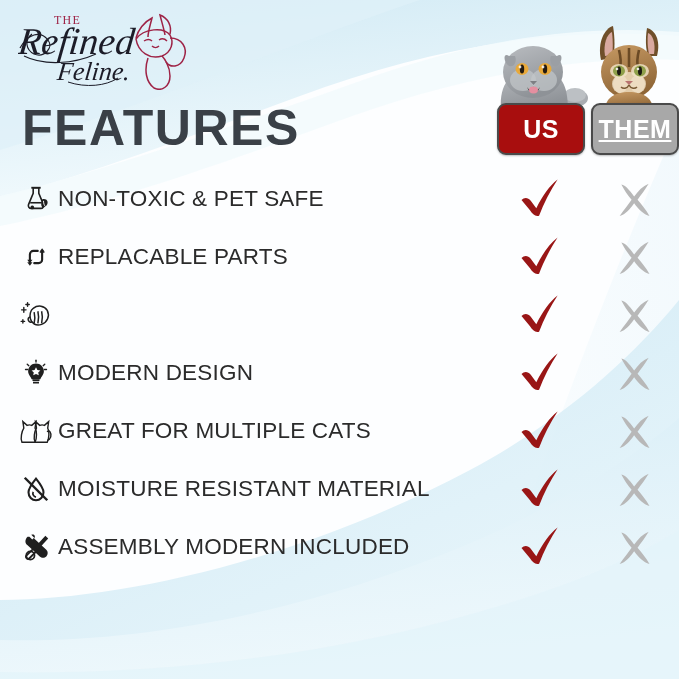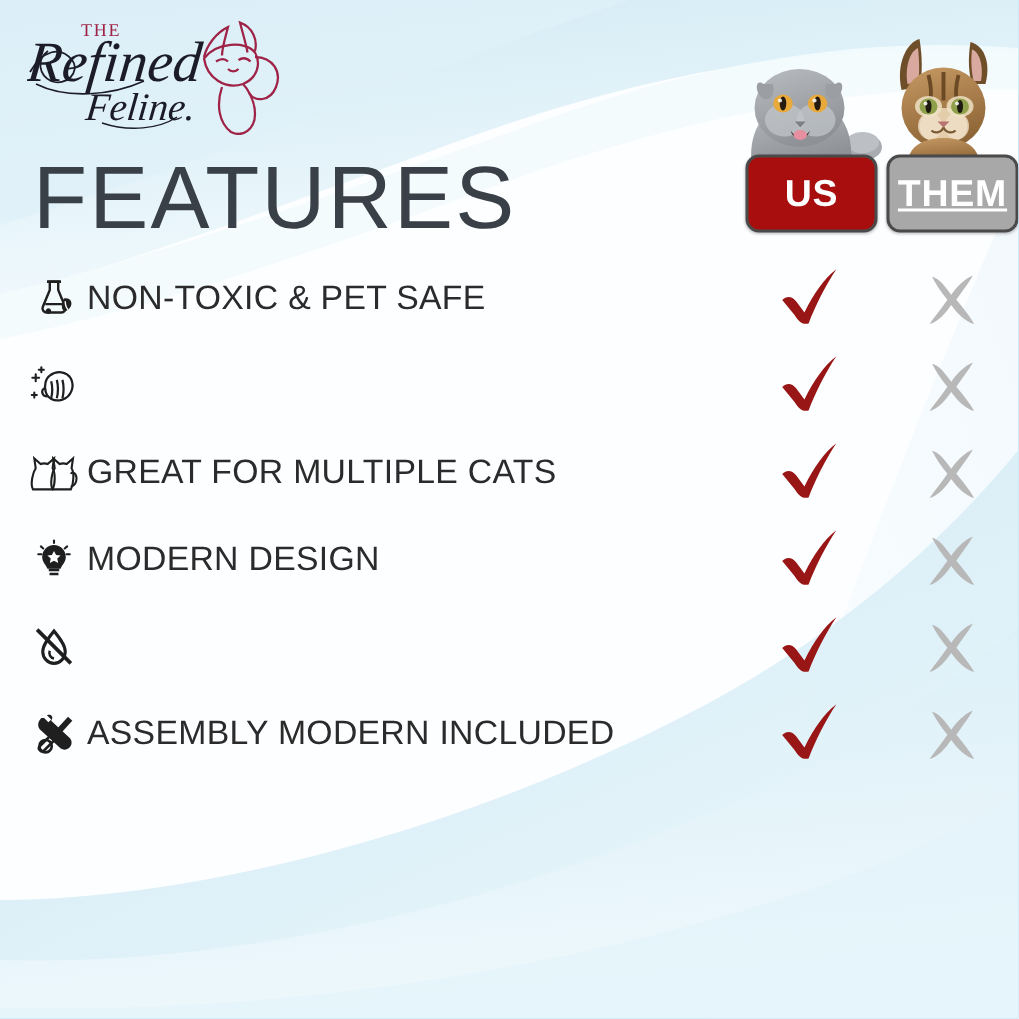--- a/index.html
+++ b/index.html
@@ -21,21 +21,21 @@
   .bg-layer { position:absolute; inset:0; z-index:0; pointer-events:none; }
 
   
   .logo-wrap {
     position:absolute; left:18px; top:8px;
     width:172px; height:82px; z-index:5;
   }
   
   .features-title {
     position:absolute; left:22px; top:103px;
-    font-size:59px; font-weight:normal;
+    font-size:50px; font-weight:bold;
     letter-spacing:1.5px;
     color:#3a4047;
     z-index:5;
     line-height:1;
     text-align:center;
   }
   
   .cats-wrap { position:absolute; left:489px; top:24px; width:190px; height:86px; z-index:4; }
   .label-row { position:absolute; left:497px; top:103px; width:182px; height:52px; z-index:6;
                display:flex; gap:6px; }
@@ -256,20 +256,43 @@
           <path d="M7,28 C10,25 14,25 17,29 L23,37 C30,23 37,13 46,6 C38,18 31,32 26,45 C22,46 19,44 16,39 Z" fill="#991616"></path>
         </svg>
       </span>
       <span class="mark cross">
         <svg viewBox="0 0 54 54" width="46" height="46">
           <path d="M11,10 C16,11 20,16 26,24 C31,17 36,12 43,9 C39,16 34,22 30,28 C35,34 40,40 44,47 C37,45 31,39 26,32 C21,39 16,45 9,47 C14,40 19,34 23,28 C18,22 14,16 11,10 Z" fill="#b8b8b8"></path>
         </svg>
       </span>
     </div>
 
+    <div class="frow">
+      <span class="f-icon">
+        <svg viewBox="0 0 32 32" width="28" height="28" fill="none" stroke="#1f1f1f" stroke-width="2.4" stroke-linecap="round">
+          <path d="M9,22 V13 a4,4 0 0 1 4,-4 h5"></path>
+          <path d="M6,19 L9,23 L12,19" fill="#1f1f1f" stroke="none"></path>
+          <path d="M9,26 L6,22 L12,22 Z" fill="#1f1f1f" stroke="none"></path>
+          <path d="M23,10 V19 a4,4 0 0 1 -4,4 h-5"></path>
+          <path d="M20,13 L23,9 L26,13 Z" fill="#1f1f1f" stroke="none" transform="translate(0,-2)"></path>
+          <path d="M23,6 L26,10 L20,10 Z" fill="#1f1f1f" stroke="none"></path>
+        </svg>
+      </span>
+      <span class="f-label">REPLACABLE PARTS</span>
+      <span class="mark check">
+        <svg viewBox="0 0 54 54" width="50" height="50">
+          <path d="M7,28 C10,25 14,25 17,29 L23,37 C30,23 37,13 46,6 C38,18 31,32 26,45 C22,46 19,44 16,39 Z" fill="#991616"></path>
+        </svg>
+      </span>
+      <span class="mark cross">
+        <svg viewBox="0 0 54 54" width="46" height="46">
+          <path d="M11,10 C16,11 20,16 26,24 C31,17 36,12 43,9 C39,16 34,22 30,28 C35,34 40,40 44,47 C37,45 31,39 26,32 C21,39 16,45 9,47 C14,40 19,34 23,28 C18,22 14,16 11,10 Z" fill="#b8b8b8"></path>
+        </svg>
+      </span>
+    </div>
 
     <div class="frow">
       <span class="f-icon">
         <svg viewBox="0 0 34 32" width="32" height="30" fill="none" stroke="#1f1f1f" stroke-width="1.6">
           <path d="M14,9 C19,5 26,6 29,11 C32,17 29,24 23,26 C17,28 12,25 11,20 C10,16 11,11 14,9 Z"></path>
           <path d="M15,13 C16,17 16,21 15,25"></path>
           <path d="M19,12 C20,16 20,21 19,25"></path>
           <path d="M23,12 C24,16 24,21 23,25"></path>
           <path d="M11,18 C9,18 8,20 9,22 C10,24 12,24 13,23"></path>
           <g stroke-width="1.5" stroke-linecap="round">
@@ -286,44 +309,20 @@
       </span>
       <span class="mark cross">
         <svg viewBox="0 0 54 54" width="46" height="46">
           <path d="M11,10 C16,11 20,16 26,24 C31,17 36,12 43,9 C39,16 34,22 30,28 C35,34 40,40 44,47 C37,45 31,39 26,32 C21,39 16,45 9,47 C14,40 19,34 23,28 C18,22 14,16 11,10 Z" fill="#b8b8b8"></path>
         </svg>
       </span>
     </div>
 
     <div class="frow">
       <span class="f-icon">
-        <svg viewBox="0 0 36 32" width="34" height="30" fill="none" stroke="#1f1f1f" stroke-width="1.5">
-
-          <path d="M5,13 L4,6 L8.5,10 C10,9.4 12,9.4 13.5,10 L18,6 L17,13 C19,16 19,24 17,28 h-14 C1,24 3,16 5,13 Z"></path>
-
-          <path d="M18.5,13 L17.5,6 L22,10 C23.5,9.4 25.5,9.4 27,10 L31.5,6 L30.5,13 C32.5,16 32,24 30,28 h-13 C15,24 16.5,16 18.5,13 Z"></path>
-
-          <path d="M30,26 C34,25 35,20 33,17 C32,15.6 30.6,15.6 30,17"></path>
-        </svg>
-      </span>
-      <span class="f-label">GREAT FOR MULTIPLE CATS</span>
-      <span class="mark check">
-        <svg viewBox="0 0 54 54" width="50" height="50">
-          <path d="M7,28 C10,25 14,25 17,29 L23,37 C30,23 37,13 46,6 C38,18 31,32 26,45 C22,46 19,44 16,39 Z" fill="#991616"></path>
-        </svg>
-      </span>
-      <span class="mark cross">
-        <svg viewBox="0 0 54 54" width="46" height="46">
-          <path d="M11,10 C16,11 20,16 26,24 C31,17 36,12 43,9 C39,16 34,22 30,28 C35,34 40,40 44,47 C37,45 31,39 26,32 C21,39 16,45 9,47 C14,40 19,34 23,28 C18,22 14,16 11,10 Z" fill="#b8b8b8"></path>
-        </svg>
-      </span>
-    </div>
-
-    <div class="frow">
-      <span class="f-icon">
         <svg viewBox="0 0 32 32" width="28" height="30" fill="none" stroke="#1f1f1f" stroke-width="1.8">
           <path d="M16,5 C21,5 25,9 25,14 C25,18 22,20 21,23 h-10 C10,20 7,18 7,14 C7,9 11,5 16,5 Z" fill="#1f1f1f" stroke="none"></path>
           <path d="M12,24 h8 M12.6,27 h6.8" stroke-width="2"></path>
           <path d="M16,9.5 L17.6,12.6 L21,13 L18.5,15.3 L19.2,18.6 L16,17 L12.8,18.6 L13.5,15.3 L11,13 L14.4,12.6 Z" fill="#ffffff" stroke="none"></path>
           <g stroke-width="1.6" stroke-linecap="round">
             <path d="M4,12 L6.4,12"></path>
               <path d="M25.6,12 L28,12"></path>
             <path d="M6,6 L7.8,7.6"></path>
               <path d="M26,6 L24.2,7.6"></path>
             <path d="M16,1.5 L16,3.4"></path>
@@ -338,26 +337,51 @@
       </span>
       <span class="mark cross">
         <svg viewBox="0 0 54 54" width="46" height="46">
           <path d="M11,10 C16,11 20,16 26,24 C31,17 36,12 43,9 C39,16 34,22 30,28 C35,34 40,40 44,47 C37,45 31,39 26,32 C21,39 16,45 9,47 C14,40 19,34 23,28 C18,22 14,16 11,10 Z" fill="#b8b8b8"></path>
         </svg>
       </span>
     </div>
 
     <div class="frow">
       <span class="f-icon">
+        <svg viewBox="0 0 36 32" width="34" height="30" fill="none" stroke="#1f1f1f" stroke-width="1.5">
+
+          <path d="M5,13 L4,6 L8.5,10 C10,9.4 12,9.4 13.5,10 L18,6 L17,13 C19,16 19,24 17,28 h-14 C1,24 3,16 5,13 Z"></path>
+
+          <path d="M18.5,13 L17.5,6 L22,10 C23.5,9.4 25.5,9.4 27,10 L31.5,6 L30.5,13 C32.5,16 32,24 30,28 h-13 C15,24 16.5,16 18.5,13 Z"></path>
+
+          <path d="M30,26 C34,25 35,20 33,17 C32,15.6 30.6,15.6 30,17"></path>
+        </svg>
+      </span>
+      <span class="f-label">GREAT FOR MULTIPLE CATS</span>
+      <span class="mark check">
+        <svg viewBox="0 0 54 54" width="50" height="50">
+          <path d="M7,28 C10,25 14,25 17,29 L23,37 C30,23 37,13 46,6 C38,18 31,32 26,45 C22,46 19,44 16,39 Z" fill="#991616"></path>
+        </svg>
+      </span>
+      <span class="mark cross">
+        <svg viewBox="0 0 54 54" width="46" height="46">
+          <path d="M11,10 C16,11 20,16 26,24 C31,17 36,12 43,9 C39,16 34,22 30,28 C35,34 40,40 44,47 C37,45 31,39 26,32 C21,39 16,45 9,47 C14,40 19,34 23,28 C18,22 14,16 11,10 Z" fill="#b8b8b8"></path>
+        </svg>
+      </span>
+    </div>
+
+    <div class="frow">
+      <span class="f-icon">
         <svg viewBox="0 0 32 32" width="30" height="30" fill="none" stroke="#1f1f1f" stroke-width="2.2">
           <path d="M16,5 C20,10 24,15 24,19.5 C24,24.2 20.4,28 16,28 C11.6,28 8,24.2 8,19.5 C8,15 12,10 16,5 Z"></path>
           <path d="M13,19 C12,21.5 13.4,24 16,24.6" stroke-width="1.8"></path>
           <path d="M4,4 L28,28" stroke-width="2.6"></path>
         </svg>
       </span>
+      <span class="f-label">MOISTURE RESISTANT MATERIAL</span>
       <span class="mark check">
         <svg viewBox="0 0 54 54" width="50" height="50">
           <path d="M7,28 C10,25 14,25 17,29 L23,37 C30,23 37,13 46,6 C38,18 31,32 26,45 C22,46 19,44 16,39 Z" fill="#991616"></path>
         </svg>
       </span>
       <span class="mark cross">
         <svg viewBox="0 0 54 54" width="46" height="46">
           <path d="M11,10 C16,11 20,16 26,24 C31,17 36,12 43,9 C39,16 34,22 30,28 C35,34 40,40 44,47 C37,45 31,39 26,32 C21,39 16,45 9,47 C14,40 19,34 23,28 C18,22 14,16 11,10 Z" fill="#b8b8b8"></path>
         </svg>
       </span>

